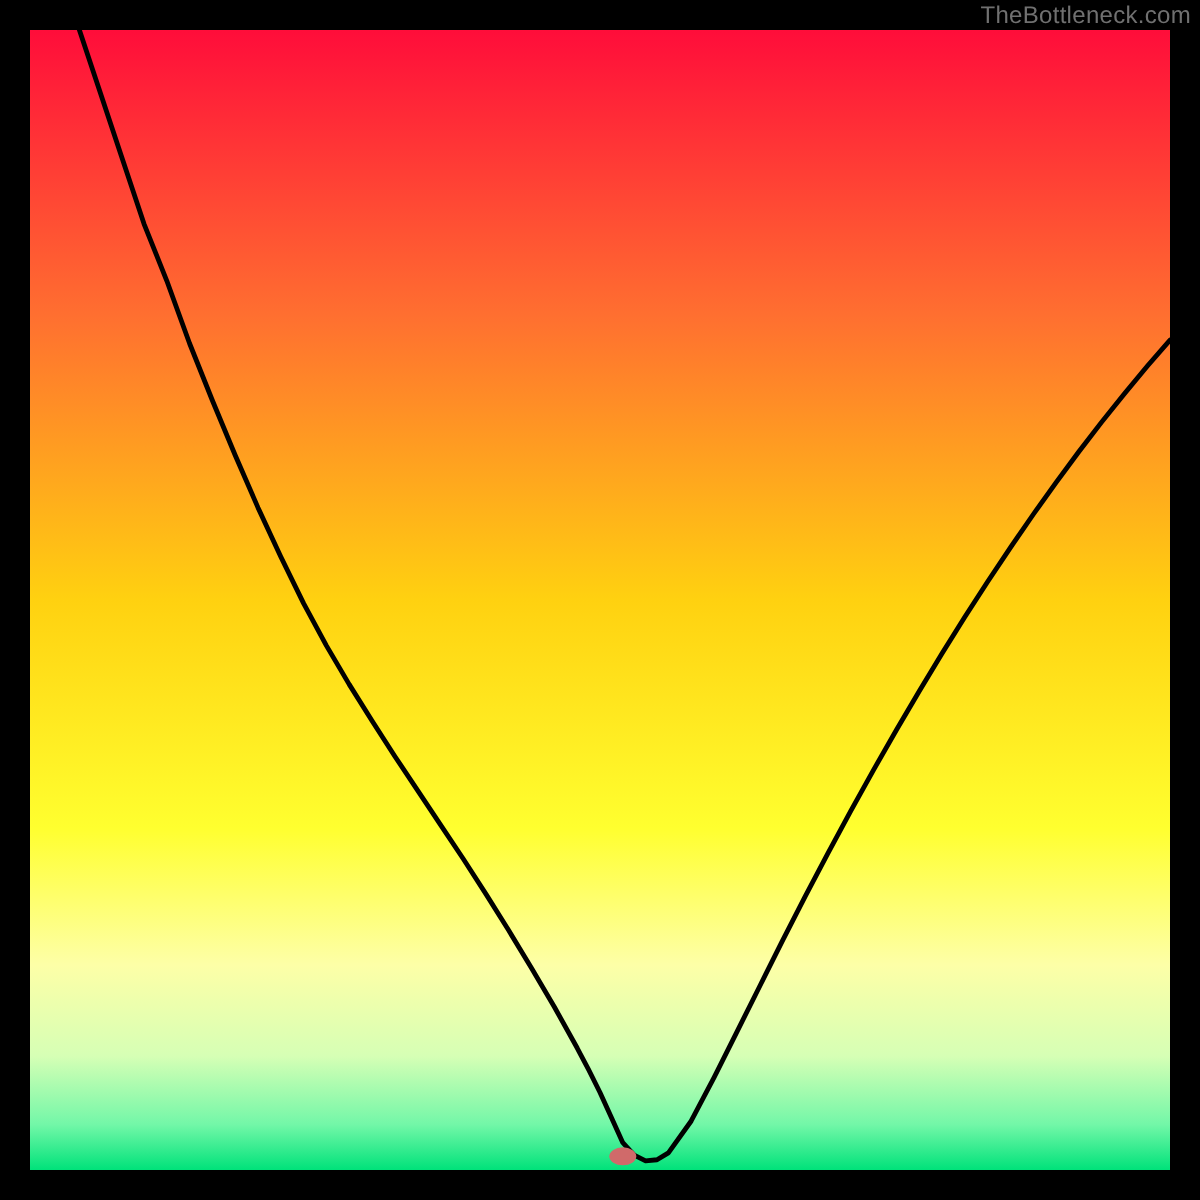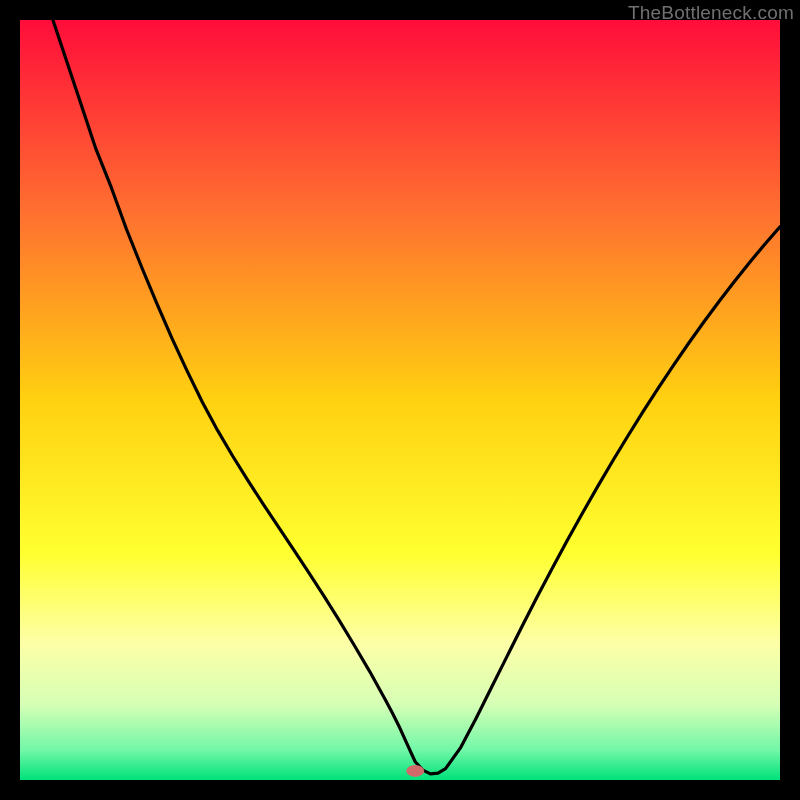--- a/index.html
+++ b/index.html
@@ -22,21 +22,21 @@
     left: 20px;
     top: 20px;
     width: 760px;
     height: 760px;
   }
   .watermark {
     position: absolute;
     top: 2px;
     right: 6px;
     color: #707070;
-    font-size: 19px;
+    font-size: 16px;
     font-weight: 500;
     letter-spacing: 0.2px;
     user-select: none;
     font-family: Arial, Helvetica, sans-serif;
   }
 </style>
 </head>
 <body>
 
 <div class="frame">

